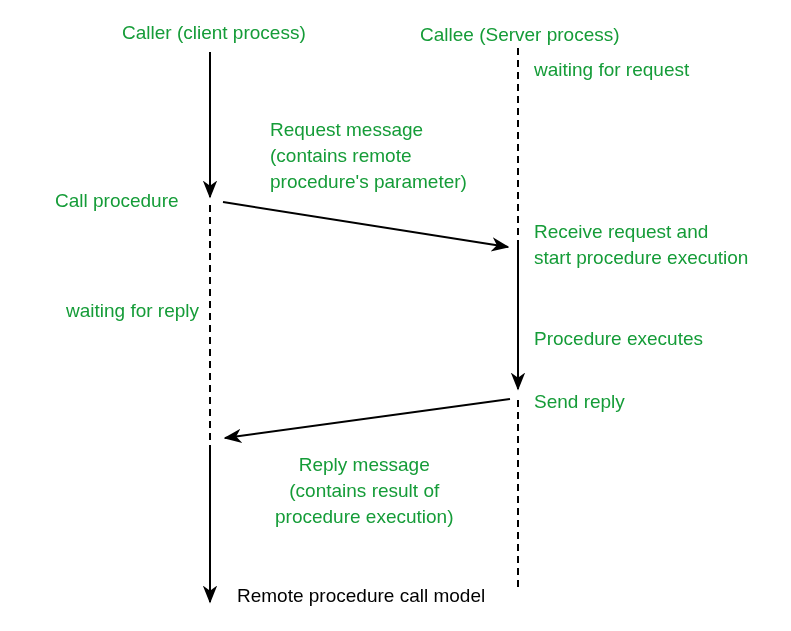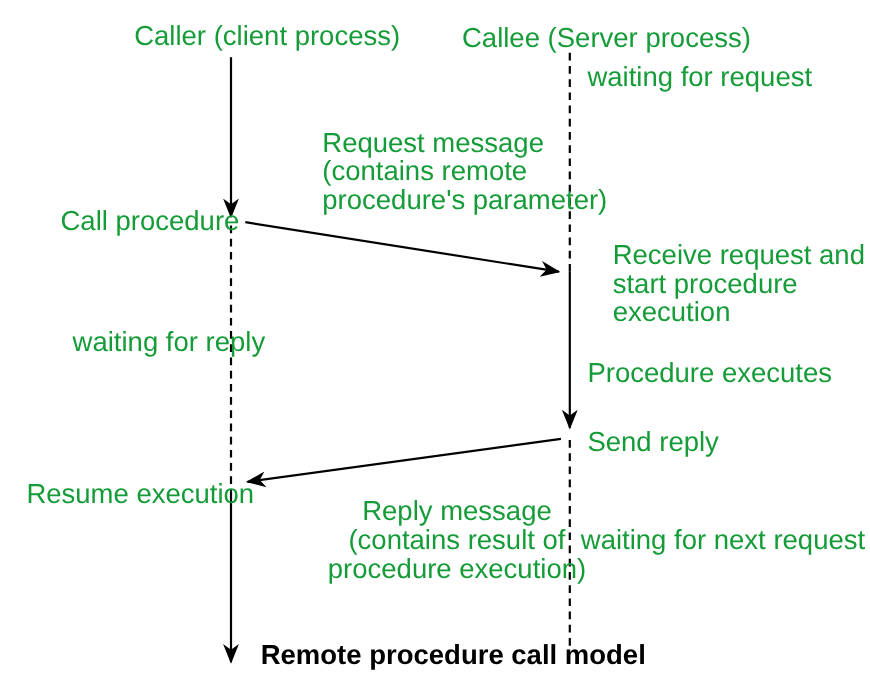--- a/index.html
+++ b/index.html
@@ -9,25 +9,25 @@
     width: 791px;
     height: 631px;
     background: #ffffff;
     font-family: "Liberation Sans", sans-serif;
     overflow: hidden;
   }
   #lines { position: absolute; left: 0; top: 0; }
   .lbl {
     position: absolute;
     color: var(--green);
-    font-size: 25px;
+    font-size: 19px;
     line-height: 26px;
     white-space: nowrap;
   }
-  .multi { white-space: pre-line; margin-left: 23px; }
+  .multi { white-space: pre-line; }
   .ink { color: var(--ink); }
 </style>
 </head>
 <body>
 
 <div id="canvas">
 
   <svg id="lines" width="791" height="631" viewBox="0 0 791 631">
     <defs>
       <marker id="arrow" viewBox="0 0 12 12" refX="11" refY="6" markerWidth="9" markerHeight="9" orient="auto-start-reverse">
@@ -44,32 +44,30 @@
     <line x1="518" y1="400" x2="518" y2="588" stroke="#000" stroke-width="2" stroke-dasharray="7,5"></line>
 
     <line x1="223" y1="202" x2="508" y2="247" stroke="#000" stroke-width="2" marker-end="url(#arrow)"></line>
 
     <line x1="510" y1="399" x2="225" y2="438" stroke="#000" stroke-width="2" marker-end="url(#arrow)"></line>
   </svg>
 
   <div class="lbl" style="left:122px; top:20px;">Caller (client process)</div>
   <div class="lbl" style="left:55px; top:188px;">Call procedure</div>
   <div class="lbl" style="left:46px; top:298px;margin-left:20px;">waiting for reply</div>
-  <div class="lbl" style="left:24px; top:436px;">Resume execution</div>
 
   <div class="lbl" style="left:420px; top:22px;">Callee (Server process)</div>
   <div class="lbl" style="left:534px; top:57px;">waiting for request</div>
   <div class="lbl multi" style="left:534px; top:219px;">Receive request and
 start procedure execution</div>
   <div class="lbl" style="left:534px; top:326px;">Procedure executes</div>
   <div class="lbl" style="left:534px; top:389px;">Send reply</div>
-  <div class="lbl" style="left:528px; top:478px;">waiting for next request</div>
 
   <div class="lbl multi" style="left:270px; top:117px;">Request message
 (contains remote
 procedure's parameter)</div>
   <div class="lbl multi" style="left:275px; top:452px;text-align:center;">Reply message
 (contains result of
 procedure execution)</div>
 
-  <div class="lbl ink" style="left:237px; top:583px;font-weight:bold;">Remote procedure call model</div>
+  <div class="lbl ink" style="left:237px; top:583px;">Remote procedure call model</div>
 
 </div>
 
 </body></html>

